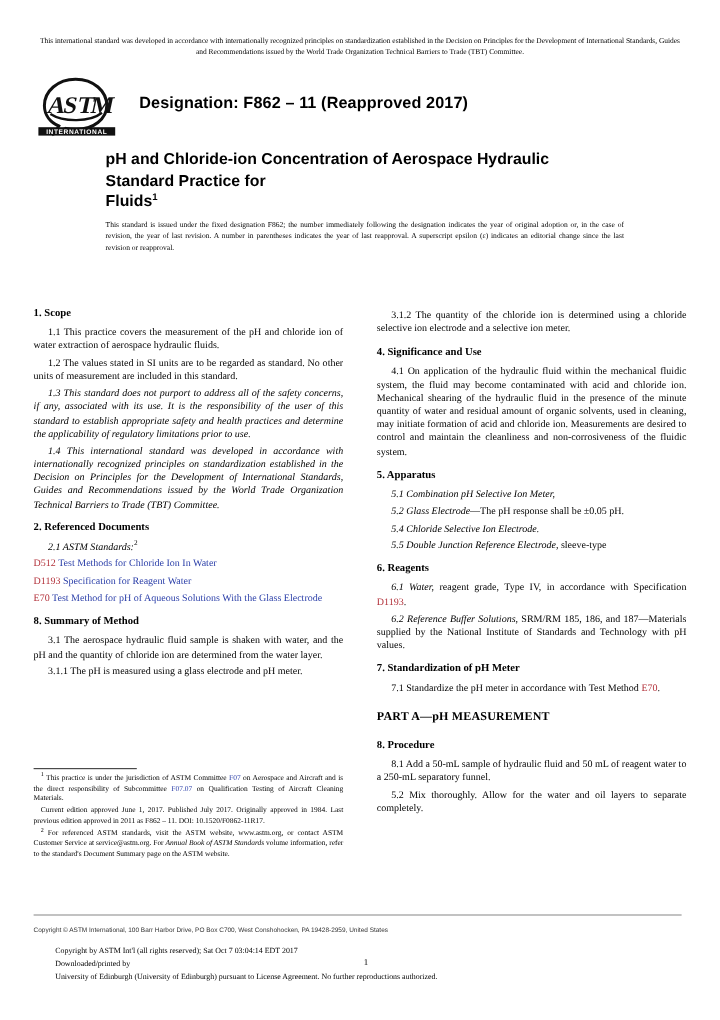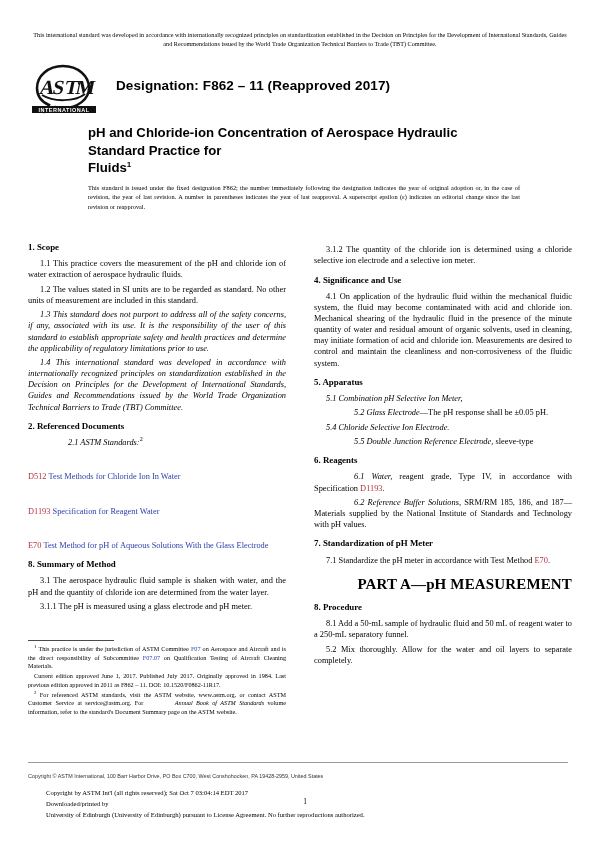--- a/index.html
+++ b/index.html
@@ -83,21 +83,21 @@
     top: 183px;
     width: 432px;
     font-size: 6.3px;
     line-height: 9.3px;
     text-align: justify;
   }
 
   
   .col {
     position: absolute;
-    top: 241px;
+    top: 254px;
     width: 258px;
     font-size: 8.35px;
     line-height: 11.15px;
     text-align: justify;
     text-justify: inter-word;
   }
   .col-left  { left: 28px; }
   .col-right { left: 314px; }
 
   h2.sec {
@@ -108,34 +108,34 @@
     line-height: 12px;
     text-align: left;
   }
   h2.sec:first-child { padding-top: 0; }
 
   p.para {
     margin: 0;
     padding-top: 3.2px;
     text-indent: 12px;
   }
-  p.para.noind { text-indent: 0; margin-top: 20px; }
+  p.para.noind { text-indent: 0; }
   p.it { font-style: italic; }
-  .it-inline { font-style: italic; margin-left: 28px; }
+  .it-inline { font-style: italic; }
   .lnk-blue { color: #2a3ea8; }
   .lnk-red  { color: #b3333c; }
   .sup { font-size: 6px; vertical-align: super; line-height: 0; }
 
   .part-head {
     margin: 0;
     padding-top: 13px;
     padding-bottom: 4px;
-    text-align: right;
-    font-weight: bold;
-    font-size: 15px;
+    text-align: left;
+    font-weight: bold;
+    font-size: 10px;
     letter-spacing: 0.15px;
   }
 
   
   .footnotes {
     position: absolute;
     left: 28px;
     top: 640px;
     width: 258px;
     font-size: 6.2px;

